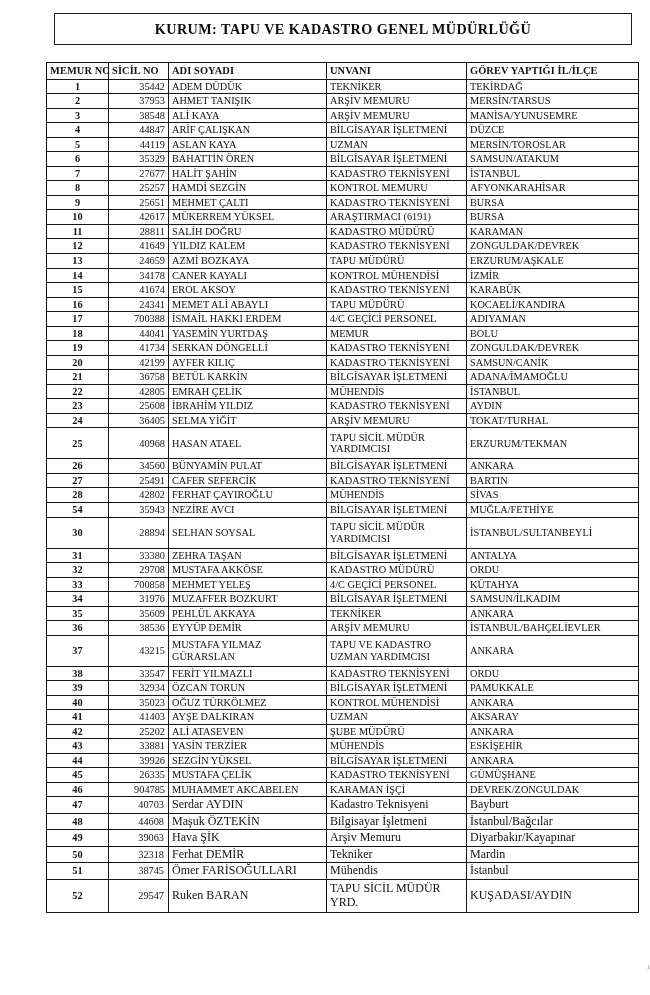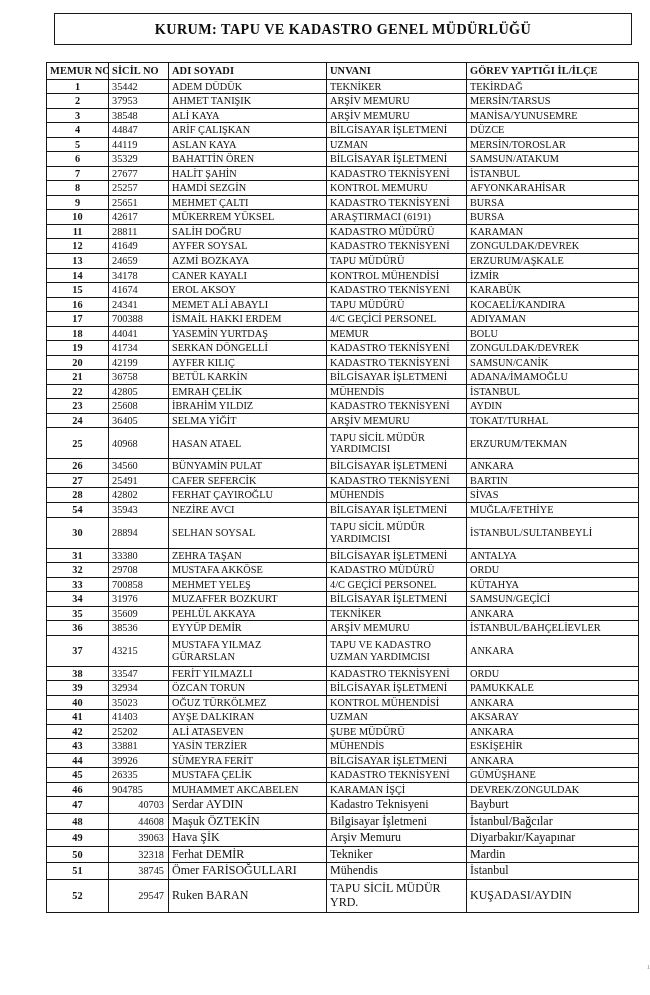--- a/index.html
+++ b/index.html
@@ -84,21 +84,21 @@
   thead th.h-sira,
   thead th.h-sicil {
     text-align: left;
   }
   td.cell-sira {
     text-align: center;
     font-weight: bold;
     font-size: 10.4px;
   }
   td.cell-sicil {
-    text-align: left;
+    text-align: right;
     font-size: 10.2px;
   }
   td.cell-ad, td.cell-unvan, td.cell-gorev {
     text-align: left;
   }
   
   tr.lc td.cell-sicil {
     text-align: right;
     padding-right: 4px;
   }
@@ -222,21 +222,21 @@
           <tr>
             <td class="cell-sira">11</td>
             <td class="cell-sicil">28811</td>
             <td class="cell-ad">SALİH DOĞRU</td>
             <td class="cell-unvan">KADASTRO MÜDÜRÜ</td>
             <td class="cell-gorev">KARAMAN</td>
           </tr>
           <tr>
             <td class="cell-sira">12</td>
             <td class="cell-sicil">41649</td>
-            <td class="cell-ad">AYFER SOYSAL</td>
+            <td class="cell-ad">YILDIZ KALEM</td>
             <td class="cell-unvan">KADASTRO TEKNİSYENİ</td>
             <td class="cell-gorev">ZONGULDAK/DEVREK</td>
           </tr>
           <tr>
             <td class="cell-sira">13</td>
             <td class="cell-sicil">24659</td>
             <td class="cell-ad">AZMİ BOZKAYA</td>
             <td class="cell-unvan">TAPU MÜDÜRÜ</td>
             <td class="cell-gorev">ERZURUM/AŞKALE</td>
           </tr>
@@ -378,21 +378,21 @@
             <td class="cell-sicil">700858</td>
             <td class="cell-ad">MEHMET YELEŞ</td>
             <td class="cell-unvan">4/C GEÇİCİ PERSONEL</td>
             <td class="cell-gorev">KÜTAHYA</td>
           </tr>
           <tr>
             <td class="cell-sira">34</td>
             <td class="cell-sicil">31976</td>
             <td class="cell-ad">MUZAFFER BOZKURT</td>
             <td class="cell-unvan">BİLGİSAYAR İŞLETMENİ</td>
-            <td class="cell-gorev">SAMSUN/GEÇİCİ</td>
+            <td class="cell-gorev">SAMSUN/İLKADIM</td>
           </tr>
           <tr>
             <td class="cell-sira">35</td>
             <td class="cell-sicil">35609</td>
             <td class="cell-ad">PEHLÜL AKKAYA</td>
             <td class="cell-unvan">TEKNİKER</td>
             <td class="cell-gorev">ANKARA</td>
           </tr>
           <tr>
             <td class="cell-sira">36</td>
@@ -446,21 +446,21 @@
           <tr>
             <td class="cell-sira">43</td>
             <td class="cell-sicil">33881</td>
             <td class="cell-ad">YASİN TERZİER</td>
             <td class="cell-unvan">MÜHENDİS</td>
             <td class="cell-gorev">ESKİŞEHİR</td>
           </tr>
           <tr>
             <td class="cell-sira">44</td>
             <td class="cell-sicil">39926</td>
-            <td class="cell-ad">SÜMEYRA FERİT</td>
+            <td class="cell-ad">SEZGİN YÜKSEL</td>
             <td class="cell-unvan">BİLGİSAYAR İŞLETMENİ</td>
             <td class="cell-gorev">ANKARA</td>
           </tr>
           <tr>
             <td class="cell-sira">45</td>
             <td class="cell-sicil">26335</td>
             <td class="cell-ad">MUSTAFA ÇELİK</td>
             <td class="cell-unvan">KADASTRO TEKNİSYENİ</td>
             <td class="cell-gorev">GÜMÜŞHANE</td>
           </tr>

